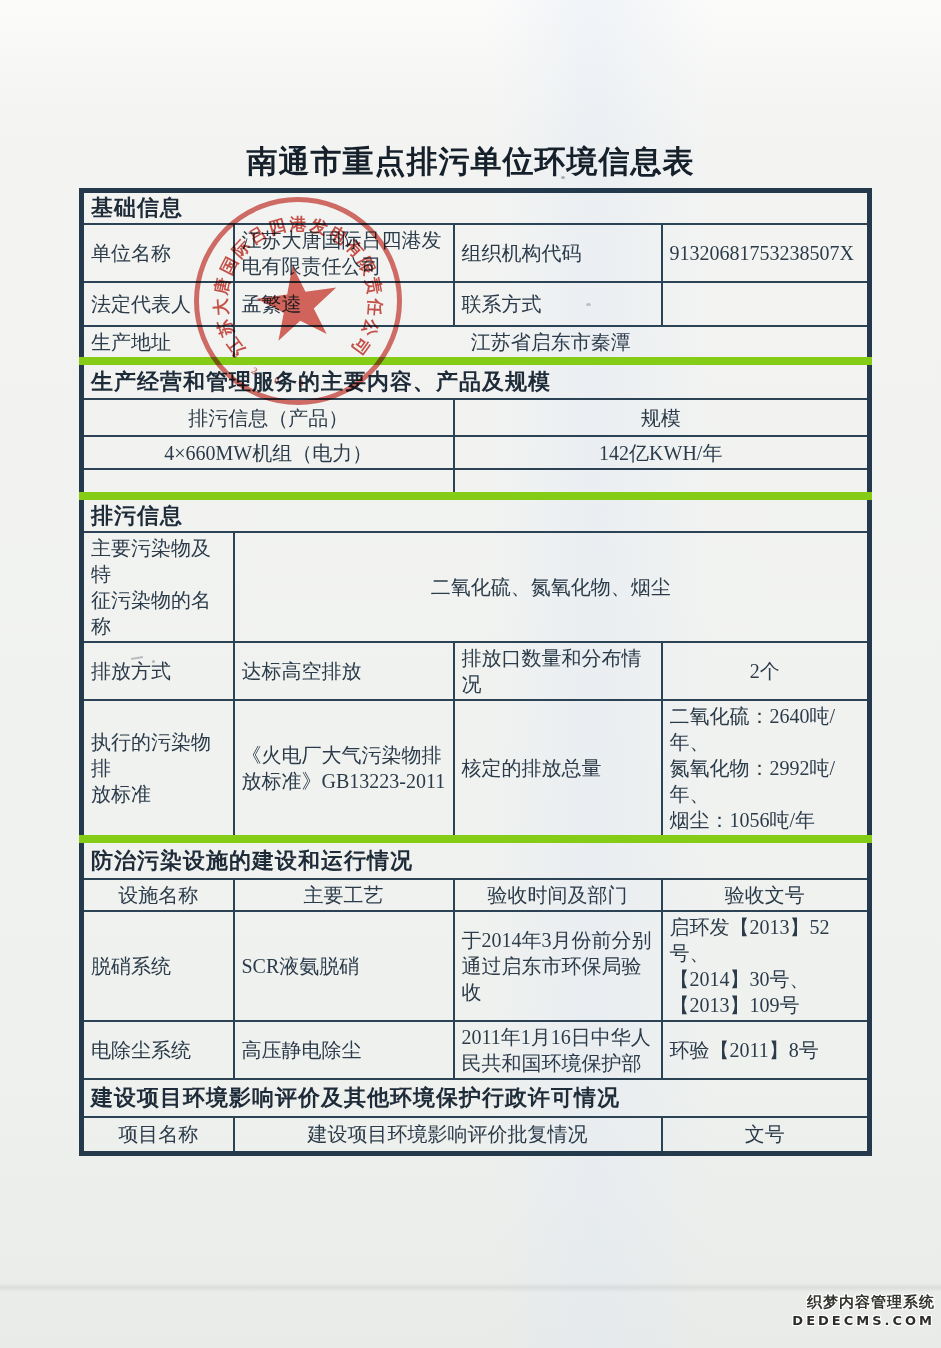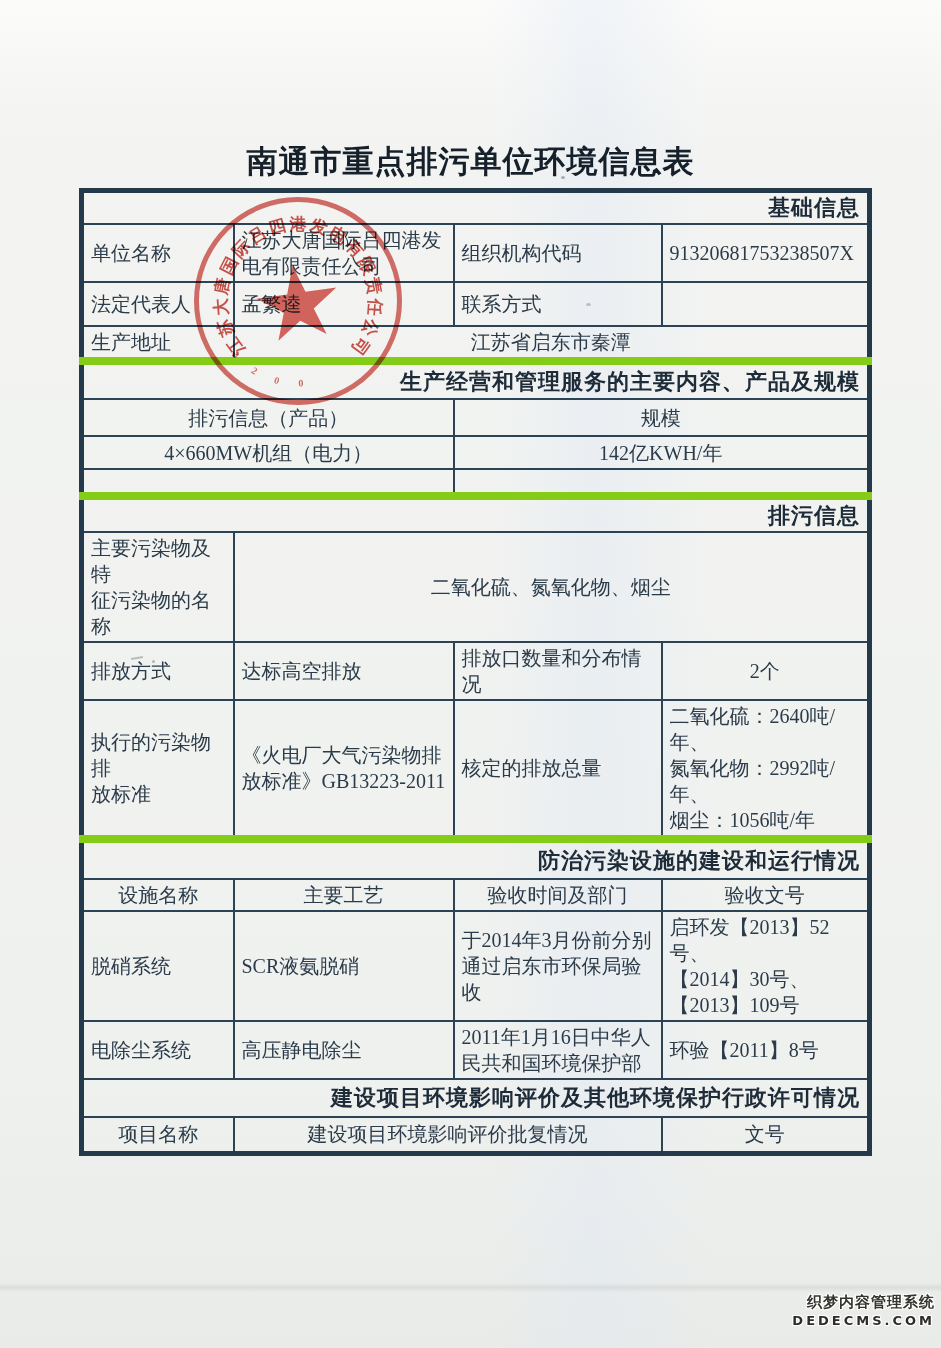--- a/index.html
+++ b/index.html
@@ -26,21 +26,21 @@
     border:5px solid #24394b;
   }
   table.form td{
     border:2px solid #2c4356;
     color:#2b3b49;font-size:20px;line-height:26px;
     padding:2px 7px;vertical-align:middle;
     overflow:hidden;white-space:pre-line;
   }
   td.c{text-align:center;}
   tr.sec td{
-    text-align:right;font-weight:bold;font-size:22px;color:#1e2b38;
+    text-align:left;font-weight:bold;font-size:22px;color:#1e2b38;
     letter-spacing:1px;
   }
   tr.thick-b td{border-bottom:8px solid #84cc16;}
   td.small{font-size:19px;line-height:27px;}
   td.tall{line-height:31px;}
   td.tall2{line-height:32px;}
 
   
   .seal{
     position:absolute;left:194px;top:197px;width:198px;height:198px;

